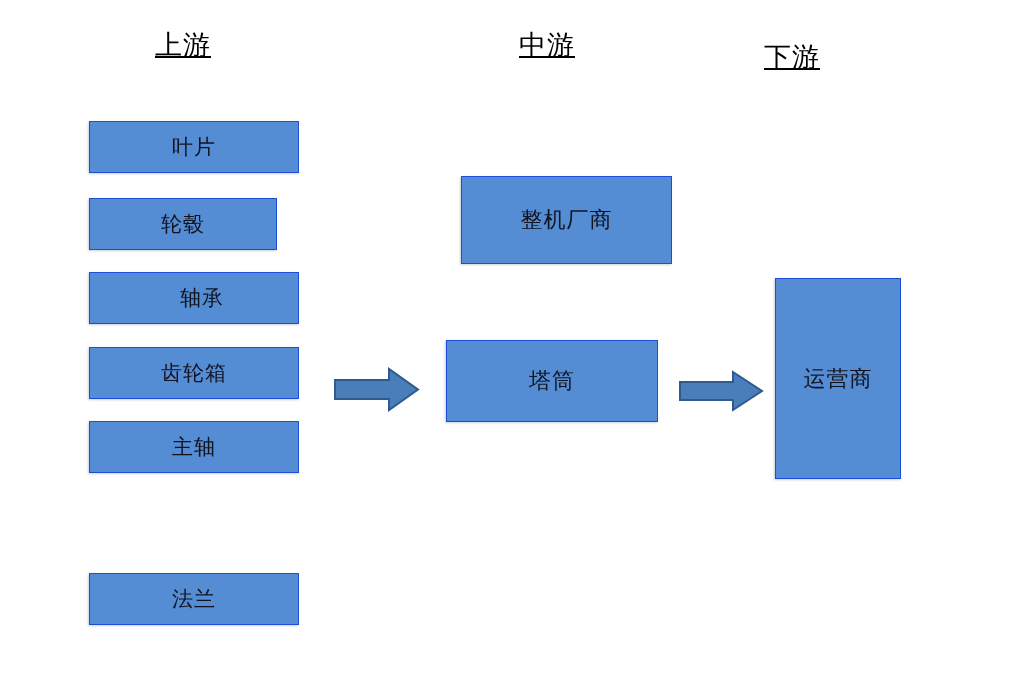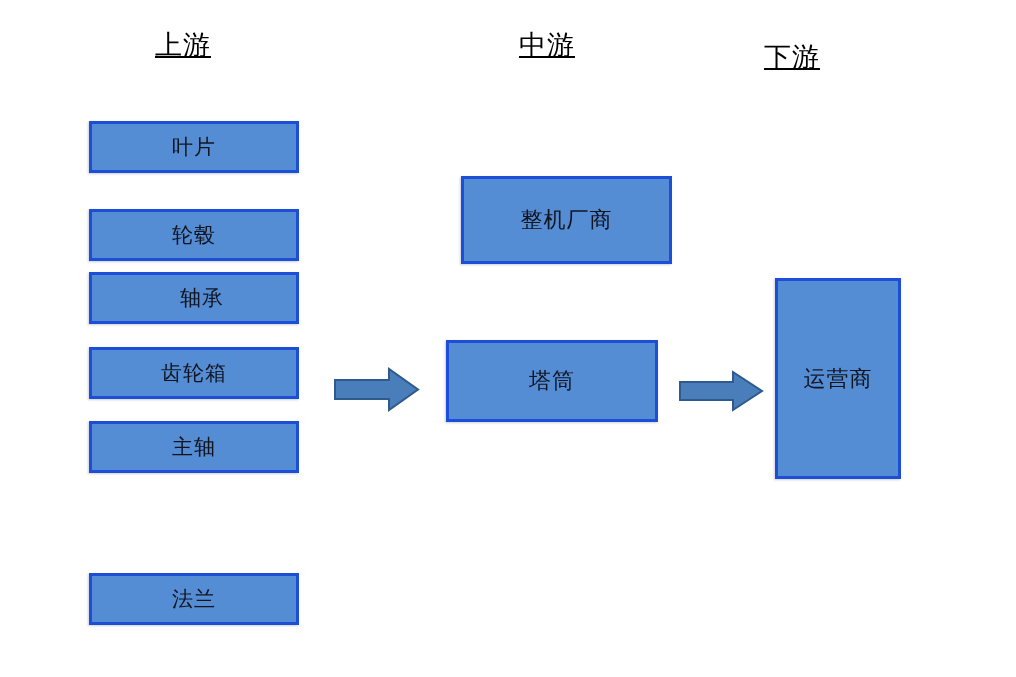--- a/index.html
+++ b/index.html
@@ -24,21 +24,21 @@
     line-height: 1;
     color: #000000;
     white-space: nowrap;
     letter-spacing: 1px;
     text-decoration: underline;
   }
   .node-box {
     position: absolute;
     box-sizing: border-box;
     background: #548DD4;
-    border: 3px solid #1d4ed8;
+    border: 1px solid #1d4ed8;
     box-shadow: -1px 1px 2px rgba(160,170,185,0.55);
     display: flex;
     align-items: center;
     justify-content: center;
   }
   .node-label {
     font-family: "Liberation Serif", "DejaVu Serif", serif;
     font-size: 21px;
     color: #11131f;
     line-height: 1;
@@ -61,21 +61,21 @@
 
 <div id="canvas">
 
   <div class="col-header" style="left:155px; top:32px;">上游</div>
   <div class="col-header" style="left:519px; top:32px;">中游</div>
   <div class="col-header" style="left:764px; top:44px;">下游</div>
 
   <div class="node-box" style="left:89px; top:121px; width:210px; height:52px;">
     <span class="node-label">叶片</span>
   </div>
-  <div class="node-box" style="left:89px; top:198px; width:210px; height:52px;margin-top:11px;">
+  <div class="node-box" style="left:89px; top:198px; width:188px; height:52px;">
     <span class="node-label">轮毂</span>
   </div>
   <div class="node-box" style="left:89px; top:272px; width:210px; height:52px;padding-left:16px;">
     <span class="node-label">轴承</span>
   </div>
   <div class="node-box" style="left:89px; top:347px; width:210px; height:52px;">
     <span class="node-label">齿轮箱</span>
   </div>
   <div class="node-box" style="left:89px; top:421px; width:210px; height:52px;">
     <span class="node-label">主轴</span>

